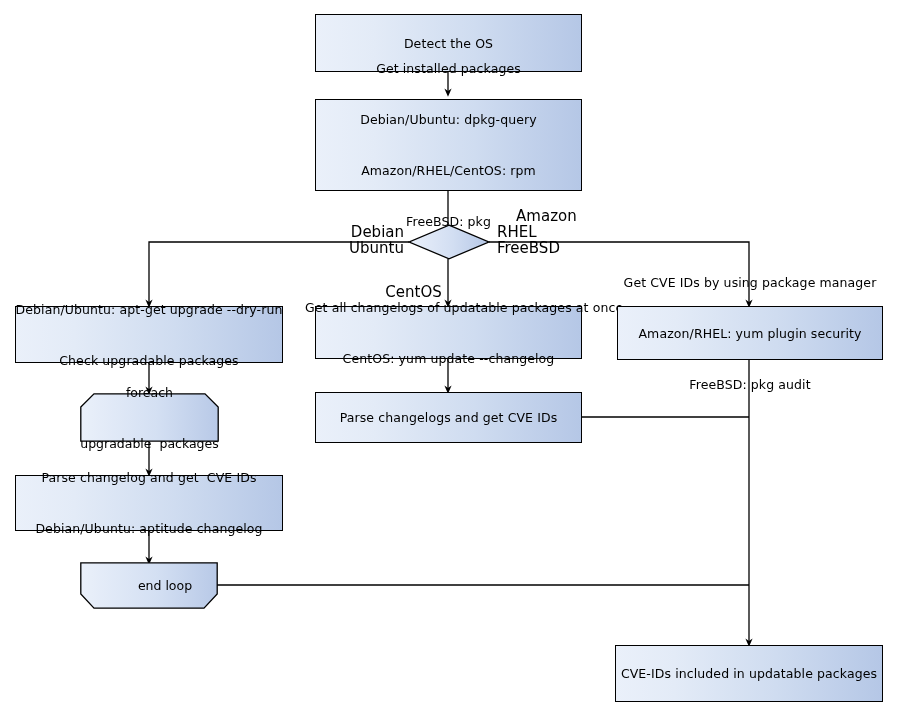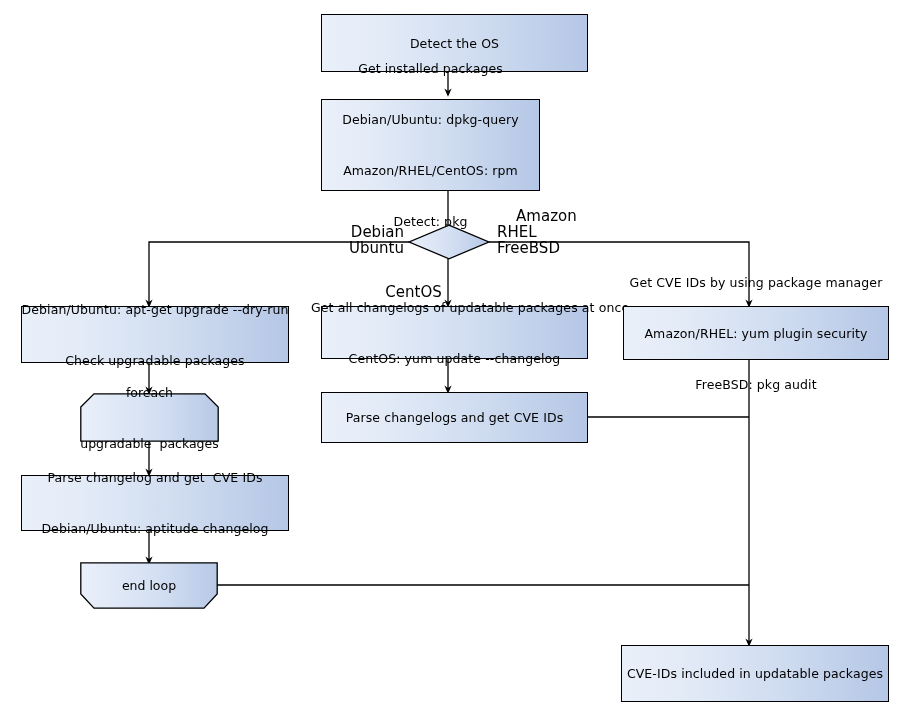--- a/index.html
+++ b/index.html
@@ -36,21 +36,20 @@
     text-align: center;
     color: #000000;
     font-size: 12.5px;
     line-height: 17px;
     letter-spacing: 0.1px;
     white-space: pre;
   }
   .rectnode {
     border: 1.3px solid #000000;
     background: linear-gradient(to right, #eaf0fa 0%, #e3ebf7 22%, #cfdcf0 60%, #b5c7e6 100%);
-    margin-left: 6px;
   }
   .diamond-wrap {
     position: absolute;
   }
   .diamond-wrap svg { display: block; }
   .loopnode {
     position: absolute;
   }
   .loopnode svg { position: absolute; left: 0; top: 0; }
   .loopnode .looplabel {
@@ -114,26 +113,26 @@
       <path d="M582,417 L749,417"></path>
 
       <path d="M216,585 L749,585"></path>
     </g>
   </svg>
 
   <div class="node rectnode" style="left:315px; top:14px; width:267px; height:58px;">
     <span>Detect the OS</span>
   </div>
 
-  <div class="node rectnode" style="left:315px; top:99px; width:219px; height:92px;">
+  <div class="node rectnode" style="left:315px; top:99px; width:267px; height:92px;">
     <div>
       <div>Get installed packages</div>
       <div>Debian/Ubuntu: dpkg-query</div>
       <div>Amazon/RHEL/CentOS: rpm</div>
-      <div>Detect: pkg</div>
+      <div>FreeBSD: pkg</div>
     </div>
   </div>
 
   <div class="diamond-wrap" style="left:408px; top:224px;">
     <svg width="82" height="36" viewBox="0 0 82 36">
       <defs>
         <linearGradient id="dgrad" x1="0" y1="0" x2="1" y2="0">
           <stop offset="0%" stop-color="#eaf0fa"></stop>
           <stop offset="55%" stop-color="#d2def2"></stop>
           <stop offset="100%" stop-color="#b5c7e6"></stop>
@@ -203,21 +202,21 @@
     <span>Parse changelogs and get CVE IDs</span>
   </div>
 
   <div class="node rectnode" style="left:15px; top:475px; width:268px; height:56px;">
     <div>
       <div>Parse changelog and get  CVE IDs</div>
       <div>Debian/Ubuntu: aptitude changelog</div>
     </div>
   </div>
 
-  <div class="loopnode" style="left:80px; top:562px; width:138px; height:47px;">
+  <div class="loopnode" style="left:80px; top:562px; width:138px; height:47px;padding-left:32px;">
     <svg width="138" height="47" viewBox="0 0 138 47">
       <defs>
         <linearGradient id="lgrad2" x1="0" y1="0" x2="1" y2="0">
           <stop offset="0%" stop-color="#eaf0fa"></stop>
           <stop offset="55%" stop-color="#d4e0f3"></stop>
           <stop offset="100%" stop-color="#b8c9e7"></stop>
         </linearGradient>
       </defs>
       <path d="M0.8,0.8 L137.2,0.8 L137.2,32 L124,46.2 L14,46.2 L0.8,32 Z" fill="url(#lgrad2)" stroke="#000000" stroke-width="1.3"></path>
     </svg>

